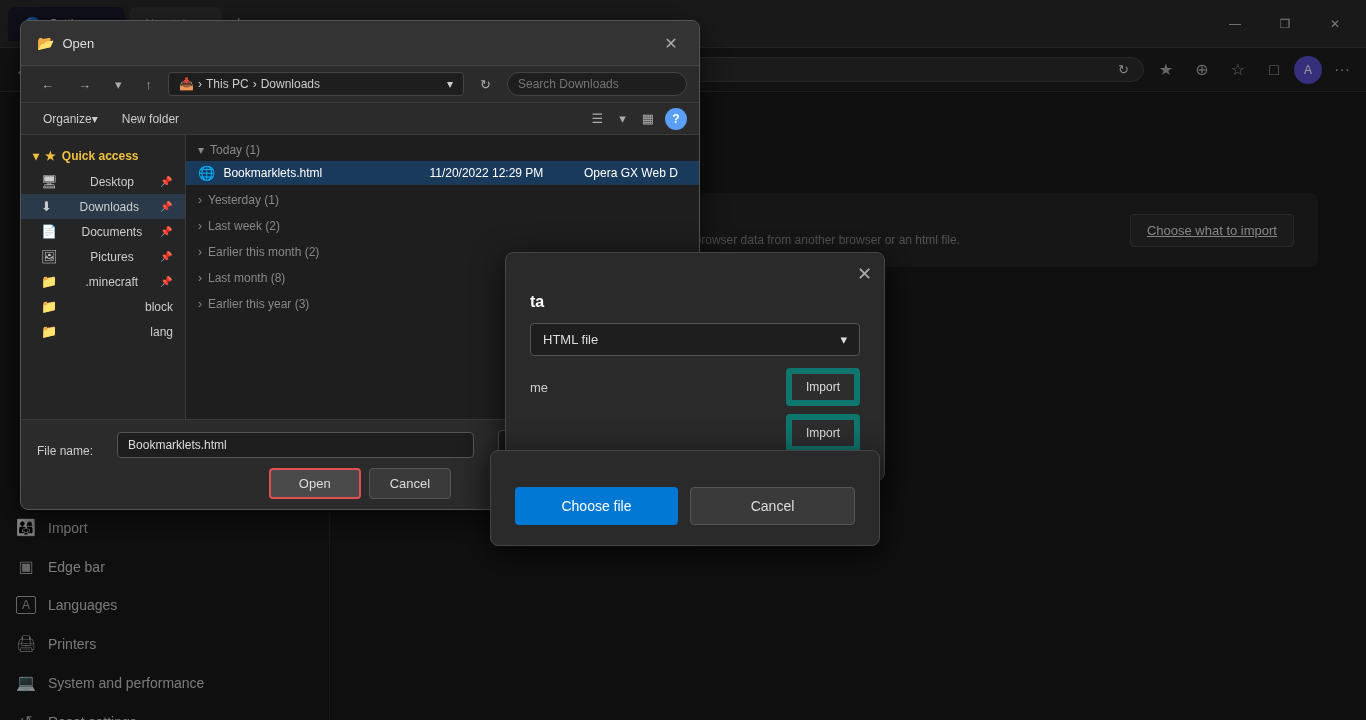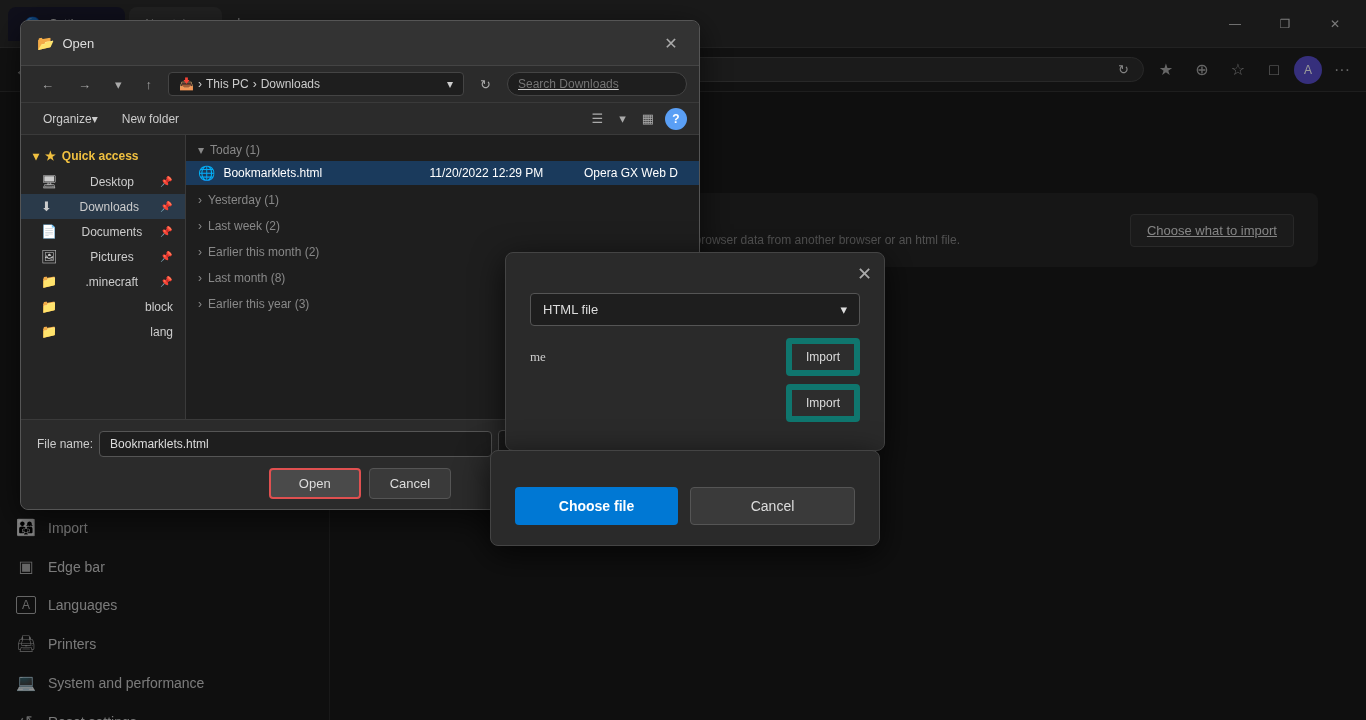--- a/index.html
+++ b/index.html
@@ -372,22 +372,22 @@
 
     
     .dialog-footer {
       padding: 10px 16px;
       background: #2b2b2b;
       border-top: 1px solid #3a3a3a;
       border-radius: 0 0 8px 8px;
     }
     .dialog-footer-row1 {
       display: flex;
-      align-items: center;
-      gap: 6px;
+      align-items: flex-end;
+      gap: 24px;
       margin-bottom: 10px;
     }
     .filename-label {
       font-size: 12px;
       color: #ccc;
       white-space: nowrap;
     }
     .filename-input {
       flex: 1;
       background: #1e1e1e;
@@ -488,21 +488,20 @@
     }
     .modal-import-row {
       display: flex;
       align-items: center;
       justify-content: space-between;
       margin-bottom: 8px;
     }
     .modal-import-text {
       font-size: 13px;
       color: #ccc;
-      font-family: Liberation Serif, serif;
     }
     .modal-import-btn {
       background: #2d2d2d;
       border: 6px solid #0f766e;
       color: #ddd;
       padding: 6px 14px;
       border-radius: 4px;
       cursor: pointer;
       font-size: 12px;
     }
@@ -532,21 +531,21 @@
       margin-top: 16px;
     }
     .btn-choose {
       background: #0078d4;
       border: none;
       color: white;
       padding: 10px 28px;
       border-radius: 4px;
       cursor: pointer;
       font-size: 14px;
-      font-weight: 700;
+      font-weight: 400;
       flex: 1;
     }
     .btn-modal-cancel {
       background: #3a3a3a;
       border: 1px solid #555;
       color: #ddd;
       padding: 10px 28px;
       border-radius: 4px;
       cursor: pointer;
       font-size: 14px;
@@ -708,21 +707,21 @@
     <button class="dialog-nav-btn">↑</button>
     <div class="dialog-path">
       <span>📥</span>
       <span>›</span>
       <span>This PC</span>
       <span>›</span>
       <span>Downloads</span>
       <span style="margin-left:auto;">▾</span>
     </div>
     <button class="dialog-nav-btn">↻</button>
-    <input type="text" class="dialog-search" style="background: rgb(30, 30, 30); border: 1px solid rgb(68, 68, 68); border-radius: 12px; padding: 4px 10px; font-size: 12px; color: rgb(204, 204, 204); width: 180px; text-decoration: underline;" placeholder="Search Downloads">
+    <input type="text" class="dialog-search" style="background: rgb(30, 30, 30); border: 1px solid rgb(68, 68, 68); border-radius: 12px; padding: 4px 10px; font-size: 12px; color: rgb(204, 204, 204); width: 180px;" placeholder="Search Downloads">
   </div>
 
   <div class="toolbar-organize">
     <button class="organize-btn">
       <span>Organize</span>
       <span>▾</span>
     </button>
     <button class="newfolder-btn">New folder</button>
     <div style="margin-left:auto;display:flex;gap:4px;align-items:center;">
       <div class="dialog-view-icons">
@@ -830,20 +829,21 @@
       <button class="btn-cancel">Cancel</button>
     </div>
   </div>
 </div>
 
 <div class="import-modal">
   <div class="import-modal-header">
     <button class="modal-close">✕</button>
   </div>
   <div class="import-modal-body">
+    <div class="modal-section-title">ta</div>
     <div class="modal-dropdown">
       <span>HTML file</span>
       <span>▾</span>
     </div>
     <div class="modal-import-row">
       <span class="modal-import-text">me</span>
       <button class="modal-import-btn">Import</button>
     </div>
     <div class="modal-import-row">
       <span class="modal-import-text"></span>

